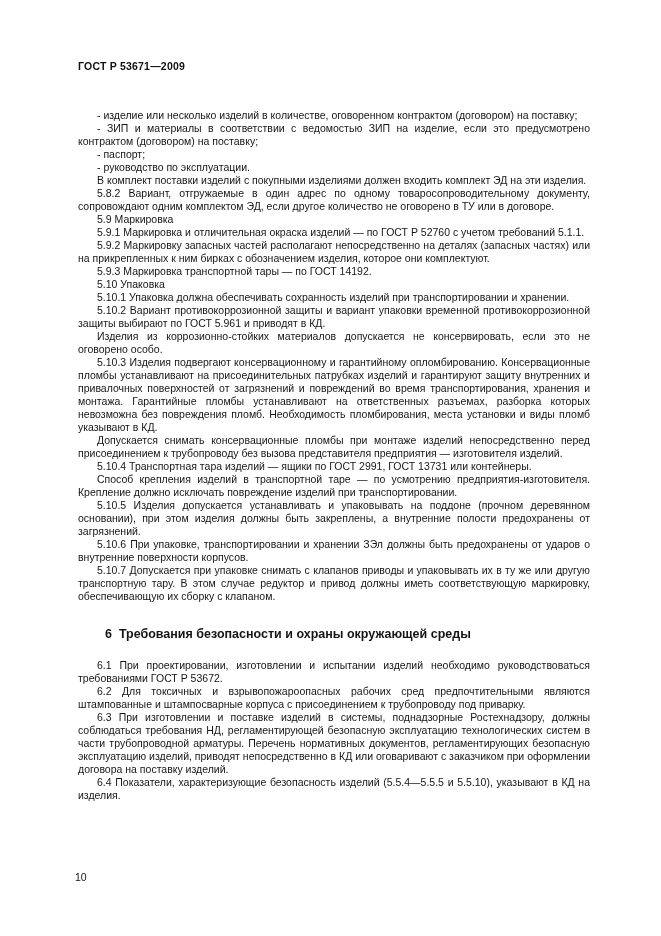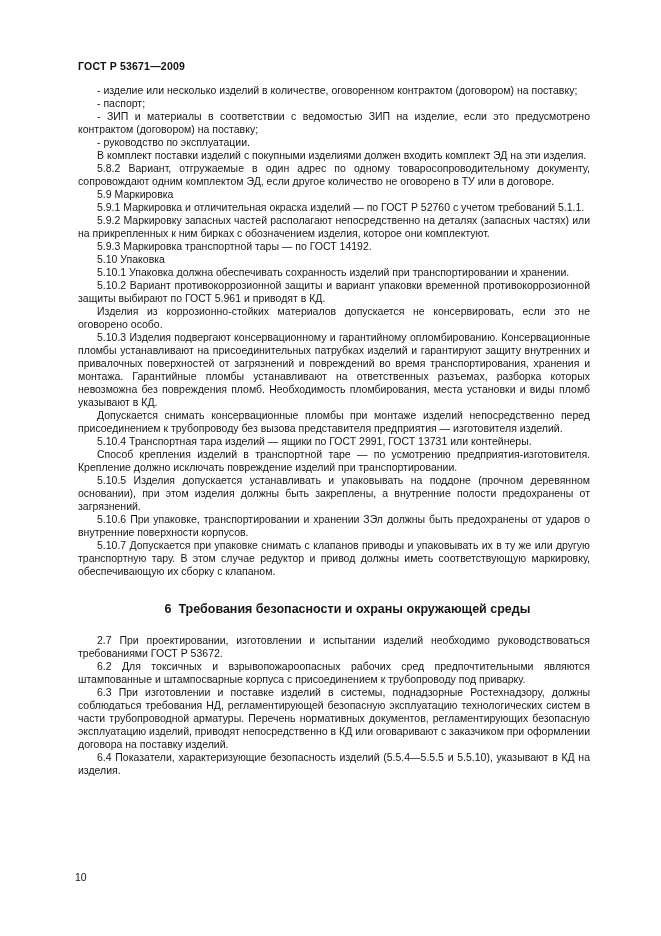--- a/index.html
+++ b/index.html
@@ -14,78 +14,78 @@
   }
   .page {
     position: absolute;
     inset: 0;
     padding: 60px 71px 0 78px;
   }
   .doc-header {
     font-size: 10.5px;
     font-weight: bold;
     letter-spacing: 0.2px;
-    margin-bottom: 12px;
+    margin-bottom: 37px;
   }
   .content p {
     font-size: 10.5px;
     line-height: 13px;
     text-align: justify;
     text-indent: 19px;
     color: #151515;
   }
   .content p.h {
     font-weight: normal;
   }
   .content p.section {
     font-weight: bold;
     font-size: 12.5px;
     line-height: 15px;
-    text-align: center;
+    text-align: left;
     text-indent: 27px;
     margin-top: 24px;
     margin-bottom: 17px;
   }
   .page-number {
     position: absolute;
     left: 75px;
     top: 871px;
     font-size: 10.5px;
     color: #151515;
   }
 </style>
 </head>
 <body>
 
 <div class="page">
   <div class="doc-header">ГОСТ Р 53671—2009</div>
 
   <div class="content">
       <p class="list">- изделие или несколько изделий в количестве, оговоренном контрактом (договором) на поставку;</p>
+      <p class="list">- ЗИП и материалы в соответствии с ведомостью ЗИП на изделие, если это предусмотрено контрактом (договором) на поставку;</p>
       <p class="list">- паспорт;</p>
-      <p class="list">- ЗИП и материалы в соответствии с ведомостью ЗИП на изделие, если это предусмотрено контрактом (договором) на поставку;</p>
       <p class="list">- руководство по эксплуатации.</p>
       <p class="p">В комплект поставки изделий с покупными изделиями должен входить комплект ЭД на эти изделия.</p>
       <p class="p">5.8.2 Вариант, отгружаемые в один адрес по одному товаросопроводительному документу, сопровождают одним комплектом ЭД, если другое количество не оговорено в ТУ или в договоре.</p>
       <p class="h">5.9 Маркировка</p>
       <p class="p">5.9.1 Маркировка и отличительная окраска изделий — по ГОСТ Р 52760 с учетом требований 5.1.1.</p>
       <p class="p">5.9.2 Маркировку запасных частей располагают непосредственно на деталях (запасных частях) или на прикрепленных к ним бирках с обозначением изделия, которое они комплектуют.</p>
       <p class="p">5.9.3 Маркировка транспортной тары — по ГОСТ 14192.</p>
       <p class="h">5.10 Упаковка</p>
       <p class="p">5.10.1 Упаковка должна обеспечивать сохранность изделий при транспортировании и хранении.</p>
       <p class="p">5.10.2 Вариант противокоррозионной защиты и вариант упаковки временной противокоррозионной защиты выбирают по ГОСТ 5.961 и приводят в КД.</p>
       <p class="p">Изделия из коррозионно-стойких материалов допускается не консервировать, если это не оговорено особо.</p>
       <p class="p">5.10.3 Изделия подвергают консервационному и гарантийному опломбированию. Консервационные пломбы устанавливают на присоединительных патрубках изделий и гарантируют защиту внутренних и привалочных поверхностей от загрязнений и повреждений во время транспортирования, хранения и монтажа. Гарантийные пломбы устанавливают на ответственных разъемах, разборка которых невозможна без повреждения пломб. Необходимость пломбирования, места установки и виды пломб указывают в КД.</p>
       <p class="p">Допускается снимать консервационные пломбы при монтаже изделий непосредственно перед присоединением к трубопроводу без вызова представителя предприятия — изготовителя изделий.</p>
       <p class="p">5.10.4 Транспортная тара изделий — ящики по ГОСТ 2991, ГОСТ 13731 или контейнеры.</p>
       <p class="p">Способ крепления изделий в транспортной таре — по усмотрению предприятия-изготовителя. Крепление должно исключать повреждение изделий при транспортировании.</p>
       <p class="p">5.10.5 Изделия допускается устанавливать и упаковывать на поддоне (прочном деревянном основании), при этом изделия должны быть закреплены, а внутренние полости предохранены от загрязнений.</p>
       <p class="p">5.10.6 При упаковке, транспортировании и хранении ЗЭл должны быть предохранены от ударов о внутренние поверхности корпусов.</p>
       <p class="p">5.10.7 Допускается при упаковке снимать с клапанов приводы и упаковывать их в ту же или другую транспортную тару. В этом случае редуктор и привод должны иметь соответствующую маркировку, обеспечивающую их сборку с клапаном.</p>
       <p class="section">6&nbsp;&nbsp;Требования безопасности и охраны окружающей среды</p>
-      <p class="p">2.7 При проектировании, изготовлении и испытании изделий необходимо руководствоваться требованиями ГОСТ Р 53672.</p>
+      <p class="p">6.1 При проектировании, изготовлении и испытании изделий необходимо руководствоваться требованиями ГОСТ Р 53672.</p>
       <p class="p">6.2 Для токсичных и взрывопожароопасных рабочих сред предпочтительными являются штампованные и штампосварные корпуса с присоединением к трубопроводу под приварку.</p>
       <p class="p">6.3 При изготовлении и поставке изделий в системы, поднадзорные Ростехнадзору, должны соблюдаться требования НД, регламентирующей безопасную эксплуатацию технологических систем в части трубопроводной арматуры. Перечень нормативных документов, регламентирующих безопасную эксплуатацию изделий, приводят непосредственно в КД или оговаривают с заказчиком при оформлении договора на поставку изделий.</p>
       <p class="p">6.4 Показатели, характеризующие безопасность изделий (5.5.4—5.5.5 и 5.5.10), указывают в КД на изделия.</p>
     </div>
 
   <div class="page-number">10</div>
 </div>
 
 </body></html>

